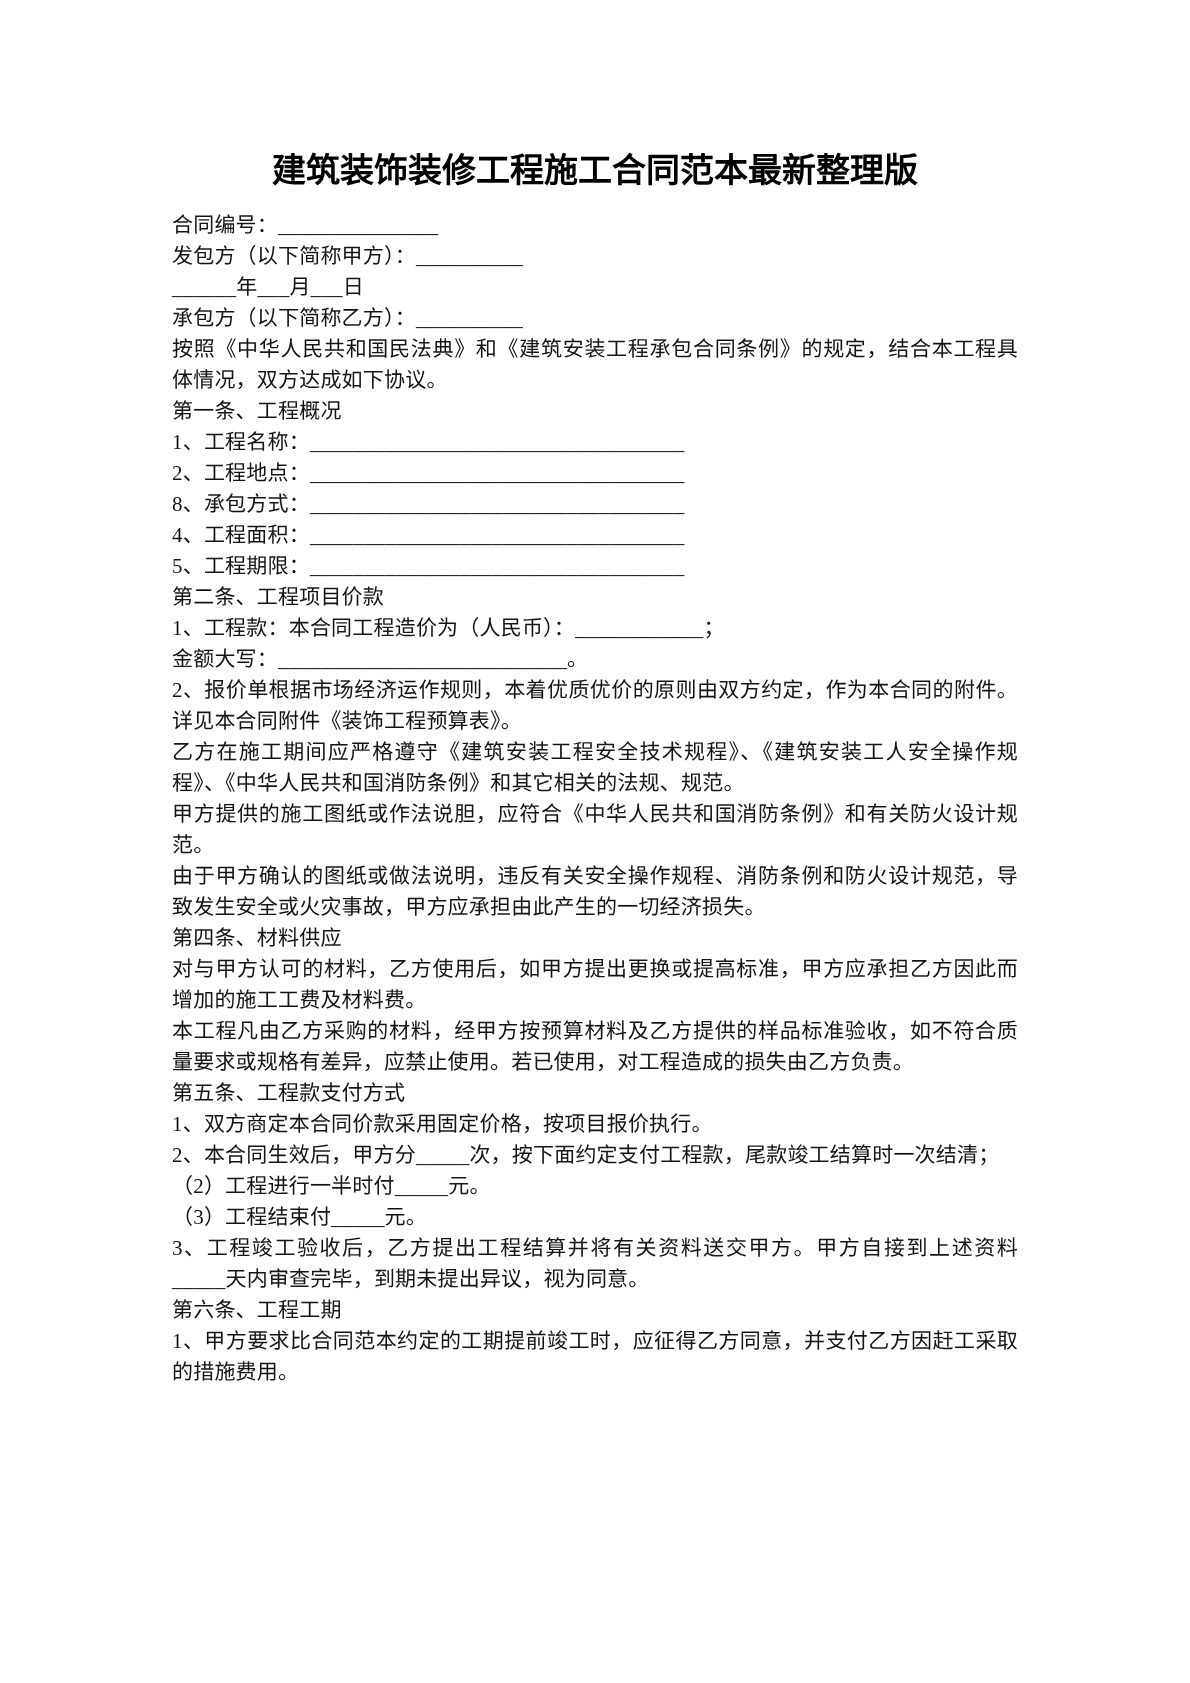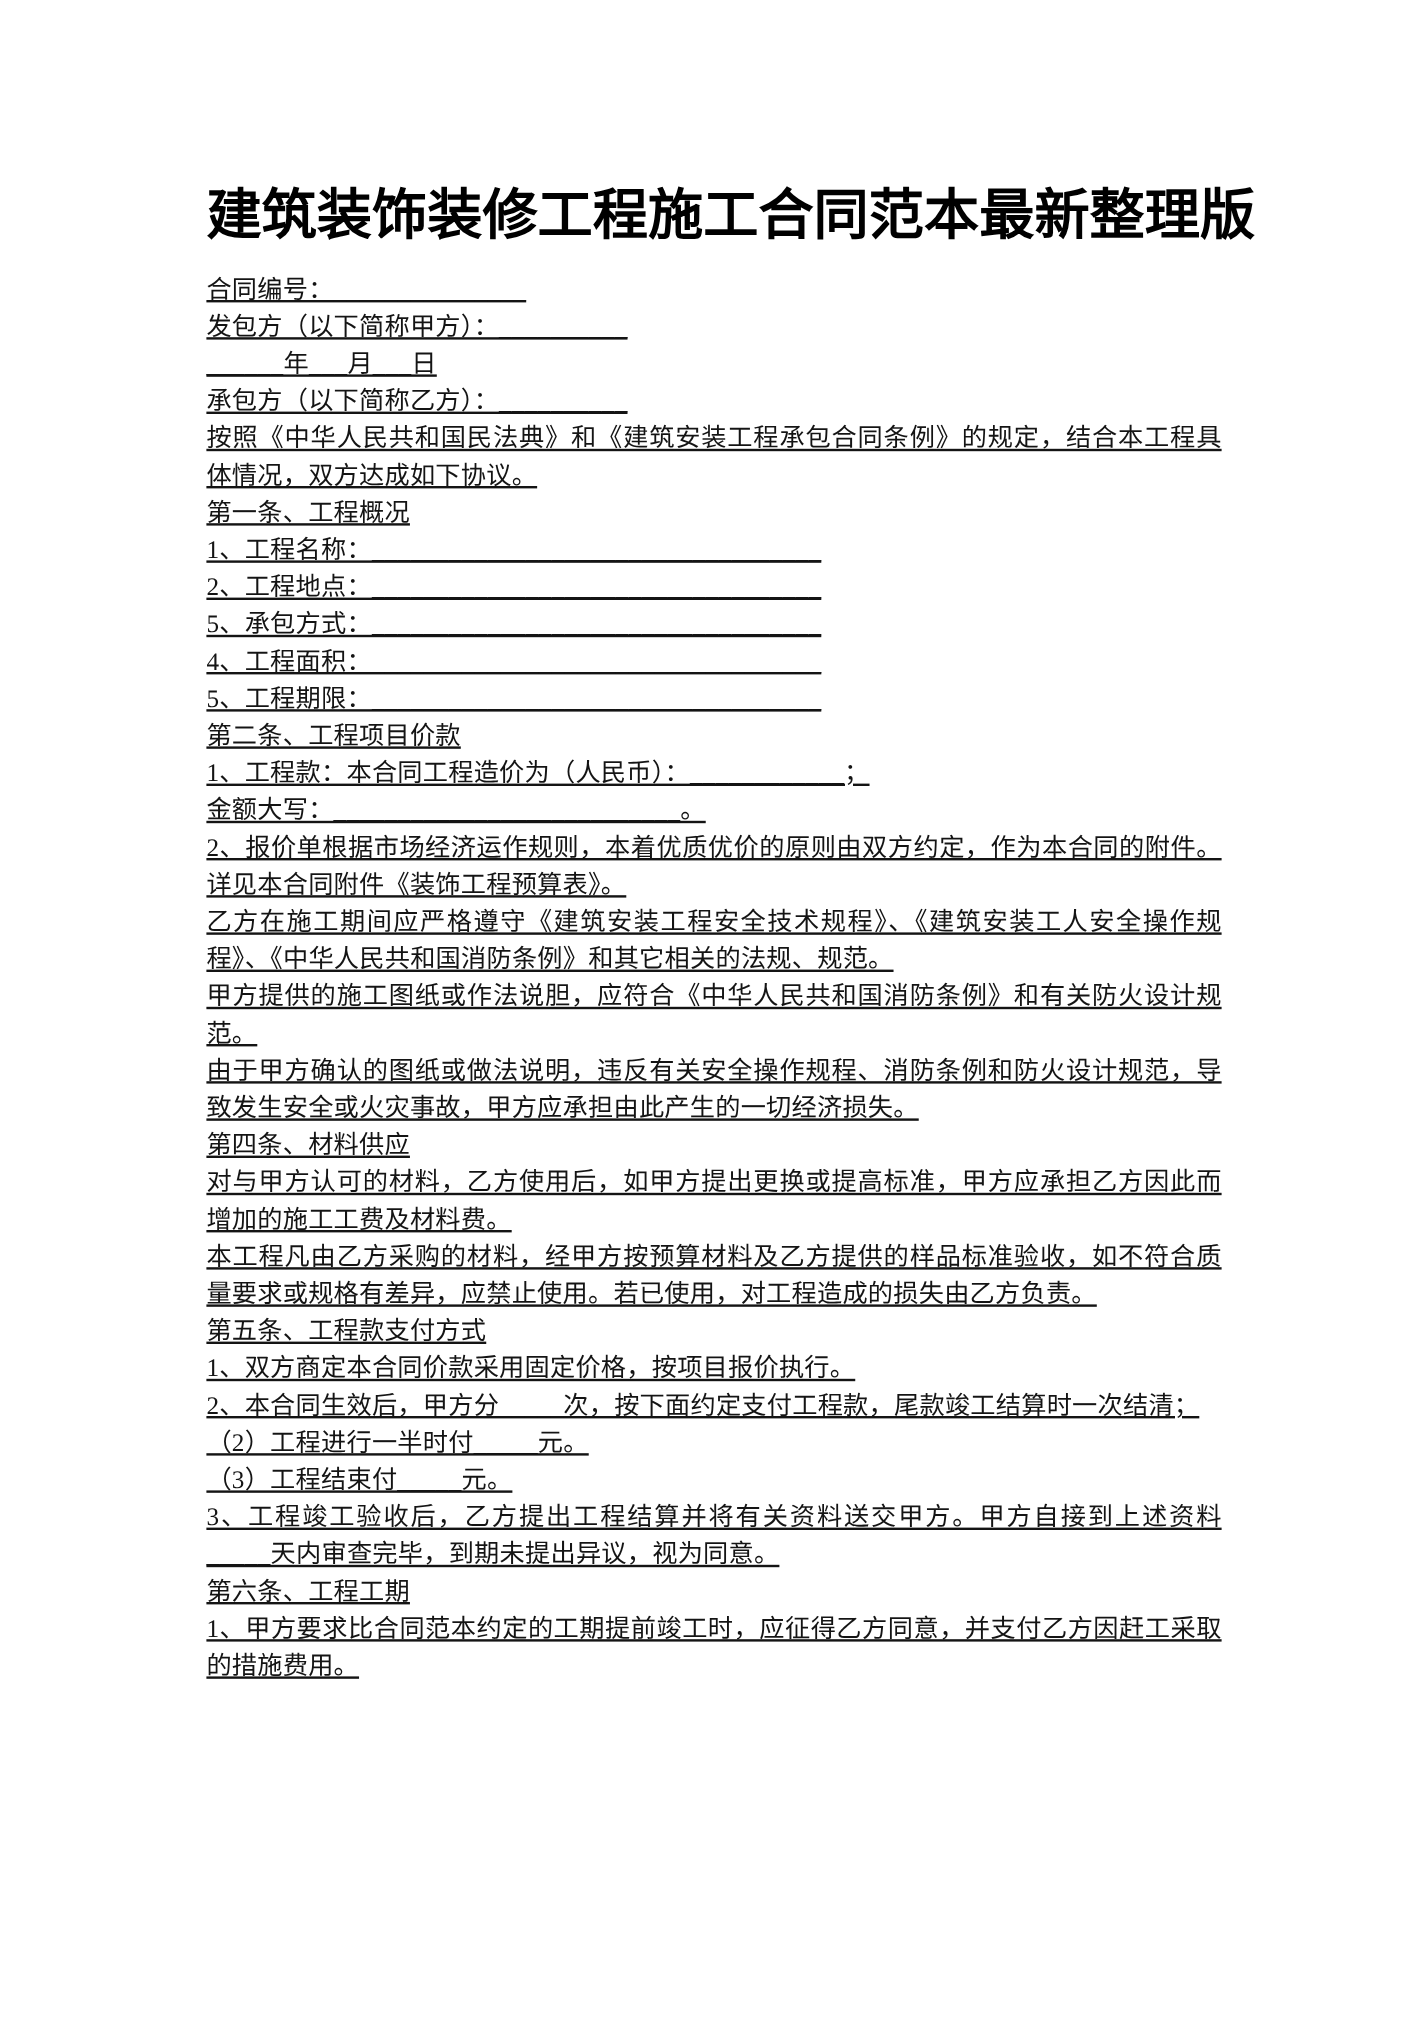--- a/index.html
+++ b/index.html
@@ -17,51 +17,50 @@
     box-sizing: border-box;
     width: 1190px;
     height: 1683px;
     padding: 148px 172px 0 172px;
     background: #ffffff;
   }
   .doc-title {
     margin: 0 0 16px 0;
     font-family: "DejaVu Sans", "Liberation Sans", sans-serif;
     font-weight: 900;
-    font-size: 46px;
+    font-size: 34px;
     line-height: 1.35;
     text-align: center;
     color: #000000;
     white-space: nowrap;
   }
   .doc-body p {
     margin: 0;
     font-size: 21px;
     line-height: 31px;
     color: #141414;
     text-align: justify;
     letter-spacing: 0.2px;
-    text-decoration: underline;
   }
 </style>
 </head>
 <body>
 
 <div class="page">
   <h1 class="doc-title">建筑装饰装修工程施工合同范本最新整理版</h1>
   <div class="doc-body">
     <p>合同编号：_______________</p>
     <p>发包方（以下简称甲方）：__________</p>
     <p>______年___月___日</p>
     <p>承包方（以下简称乙方）：__________</p>
     <p>按照《中华人民共和国民法典》和《建筑安装工程承包合同条例》的规定，结合本工程具体情况，双方达成如下协议。</p>
     <p>第一条、工程概况</p>
     <p>1、工程名称：___________________________________</p>
     <p>2、工程地点：___________________________________</p>
-    <p>5、承包方式：___________________________________</p>
+    <p>8、承包方式：___________________________________</p>
     <p>4、工程面积：___________________________________</p>
     <p>5、工程期限：___________________________________</p>
     <p>第二条、工程项目价款</p>
     <p>1、工程款：本合同工程造价为（人民币）：____________；</p>
     <p>金额大写：___________________________。</p>
     <p>2、报价单根据市场经济运作规则，本着优质优价的原则由双方约定，作为本合同的附件。详见本合同附件《装饰工程预算表》。</p>
     <p>乙方在施工期间应严格遵守《建筑安装工程安全技术规程》、《建筑安装工人安全操作规程》、《中华人民共和国消防条例》和其它相关的法规、规范。</p>
     <p>甲方提供的施工图纸或作法说胆，应符合《中华人民共和国消防条例》和有关防火设计规范。</p>
     <p>由于甲方确认的图纸或做法说明，违反有关安全操作规程、消防条例和防火设计规范，导致发生安全或火灾事故，甲方应承担由此产生的一切经济损失。</p>
     <p>第四条、材料供应</p>

